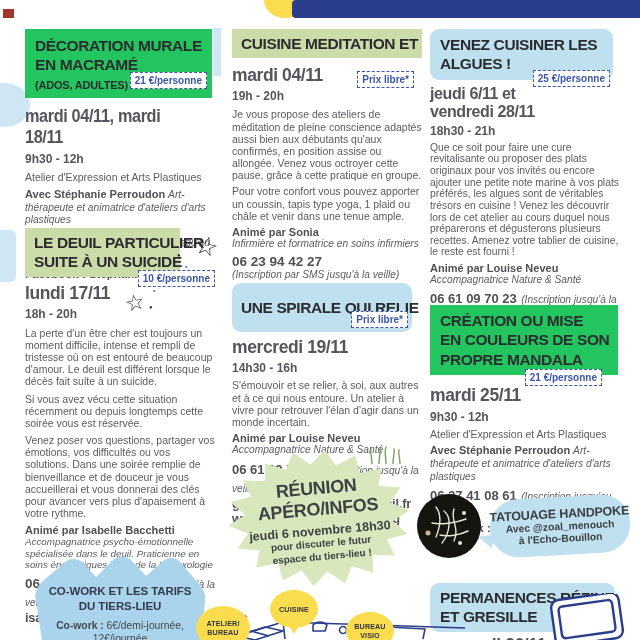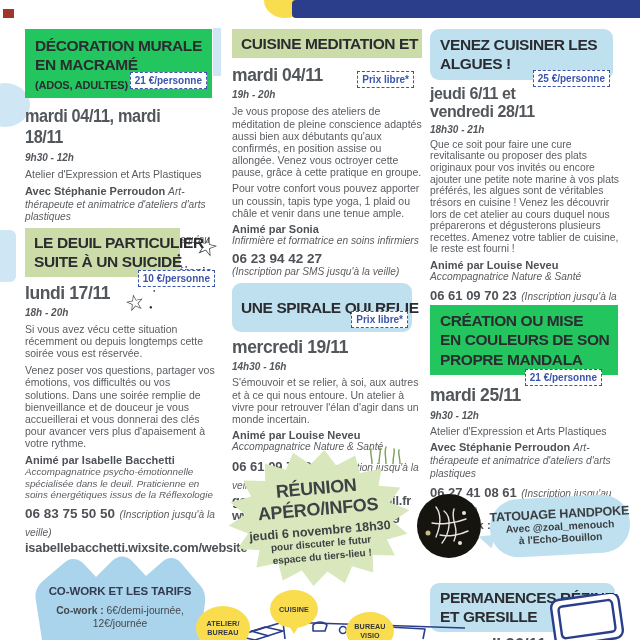--- a/index.html
+++ b/index.html
@@ -9,21 +9,21 @@
   .hbox{position:relative;padding:7px 10px;color:#2b2c30;}
   .hb-yellow{background:#22c55e;}
   .hb-green{background:#cbdca9;}
   .hb-blue{background:#bfe0ef;border-radius:9px;}
   .hl{font-size:15.5px;line-height:1.25;font-weight:800;letter-spacing:-0.4px;white-space:nowrap;}
   .hsub{font-size:11px;font-weight:800;margin-top:4px;letter-spacing:-0.2px;}
   .badge{position:absolute;background:#fff;border:1.6px dashed #3a55aa;color:#3a55aa;
          font-weight:700;font-size:10px;padding:2px 4px;white-space:nowrap;z-index:3;}
   .date{font-size:17.5px;font-weight:800;color:#53575b;letter-spacing:-0.4px;}
   .squeeze{transform:scaleX(.93);transform-origin:left;}
-  .time{font-size:10px;font-weight:800;color:#53575b;font-style:italic;}
+  .time{font-size:12px;font-weight:800;color:#53575b;}
   .body{font-size:10.5px;line-height:1.16;color:#595c60;}
   .host-name{font-size:11px;font-weight:700;color:#4e5156;}
   .role{font-size:10.2px;font-style:italic;color:#5a5d61;line-height:1.15;}
   .phone{font-size:13.5px;font-weight:800;color:#4e5156;white-space:nowrap;}
   .note{font-size:10.2px;font-style:italic;font-weight:400;color:#5a5d61;}
   .biglink{font-size:12.8px;font-weight:800;color:#4e5156;letter-spacing:-0.2px;}
   .fbline{font-size:11.5px;font-weight:700;color:#4e5156;}
   .mt3{margin-top:3px}.mt4{margin-top:4px}.mt5{margin-top:5px}.mt6{margin-top:6px}
   .mt7{margin-top:7px}.mt8{margin-top:8px}.mt10{margin-top:10px}
   .deco{position:absolute;}
@@ -96,37 +96,39 @@
     </div>
     <span class="badge" style="right:0px;top:42px;">10 €/personne</span>
     <span class="star" style="left:170px;top:3px;font-size:26px;transform:rotate(14deg);">☆</span>
     <span class="dot" style="left:152px;top:24px;">●</span>
     <span class="dot" style="left:160px;top:36px;font-size:4px;">●</span>
     <span class="star" style="left:100px;top:62px;font-size:22px;transform:rotate(-12deg);">☆</span>
     <span class="dot" style="left:128px;top:60px;font-size:4px;">●</span>
     <span class="dot" style="left:124px;top:76px;">●</span>
     <div class="date mt6">lundi 17/11</div>
     <div class="time mt3">18h - 20h</div>
+    <div class="body mt6">La perte d'un être cher est toujours un moment difficile, intense et rempli de tristesse où on est entouré de beaucoup d'amour. Le deuil est différent lorsque le décès fait suite à un suicide.</div>
     <div class="body mt5">Si vous avez vécu cette situation récemment ou depuis longtemps cette soirée vous est réservée.</div>
     <div class="body mt5">Venez poser vos questions, partager vos émotions, vos difficultés ou vos solutions. Dans une soirée remplie de bienveillance et de douceur je vous accueillerai et vous donnerai des clés pour avancer vers plus d'apaisement à votre rythme.</div>
     <div class="host-name mt5">Animé par Isabelle Bacchetti</div>
     <div class="role" style="font-size:9.8px;">Accompagnatrice psycho-émotionnelle spécialisée dans le deuil. Praticienne en soins énergétiques issus de la Réflexologie</div>
     <div class="mt4">
       <span class="phone">06 83 75 50 50</span>
       <span class="note">(Inscription jusqu'à la veille)</span>
     </div>
     <div class="biglink">isabellebacchetti.wixsite.com/website</div>
   </div>
 
   <svg class="deco" style="left:30px;top:553px;z-index:2;" width="180" height="87" viewBox="0 0 180 87">
     <path d="M12,87 L6,48 C4,38 8,32 14,27 L34,10 C40,4 48,5 54,11 L66,24 L82,8 C88,2 96,2 102,8
              L116,23 L132,9 C138,3 146,4 151,10 L168,30 C174,36 176,42 175,50 L170,87 Z" fill="#a9d4eb"></path>
   </svg>
   <div class="cowork-text">
     <div class="cowork-title">CO-WORK ET LES TARIFS</div>
+    <div class="cowork-title">DU TIERS-LIEU</div>
     <div class="cowork-line" style="margin-top:6px;">
       <b>Co-work :</b>
       <span>6€/demi-journée,</span>
     </div>
     <div class="cowork-line">12€/journée</div>
   </div>
 
   <div class="sec" style="left:232px;top:29px;width:192px;">
     <div class="hbox hb-green" style="width:172px;padding:5px 9px;">
       <div class="hl">CUISINE MEDITATION ET</div>

